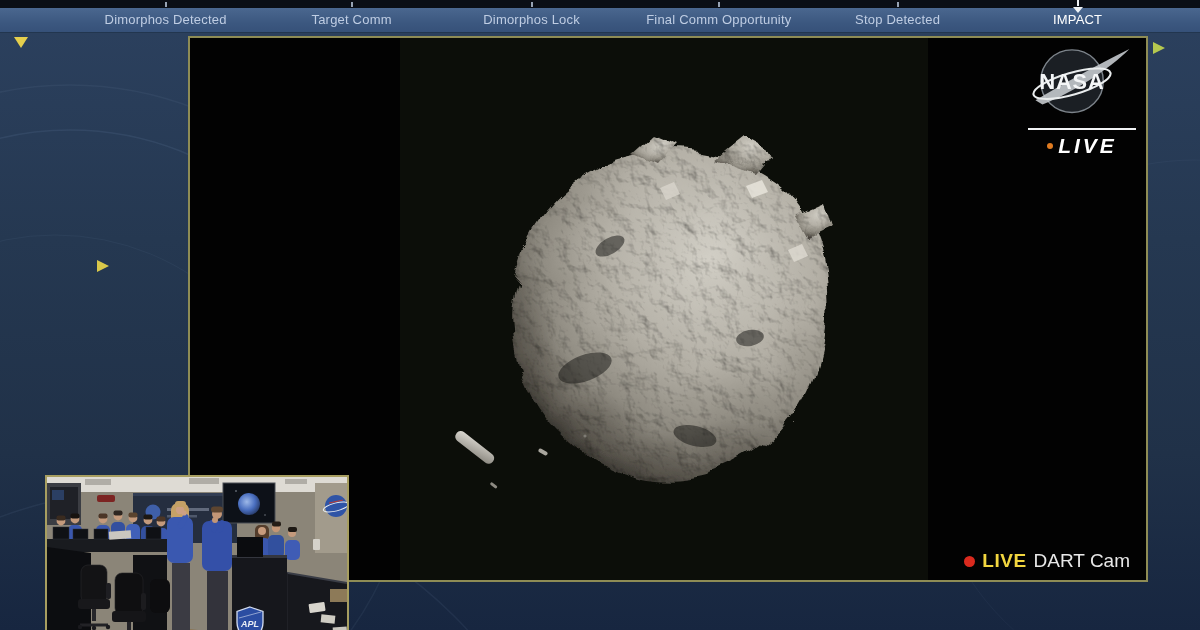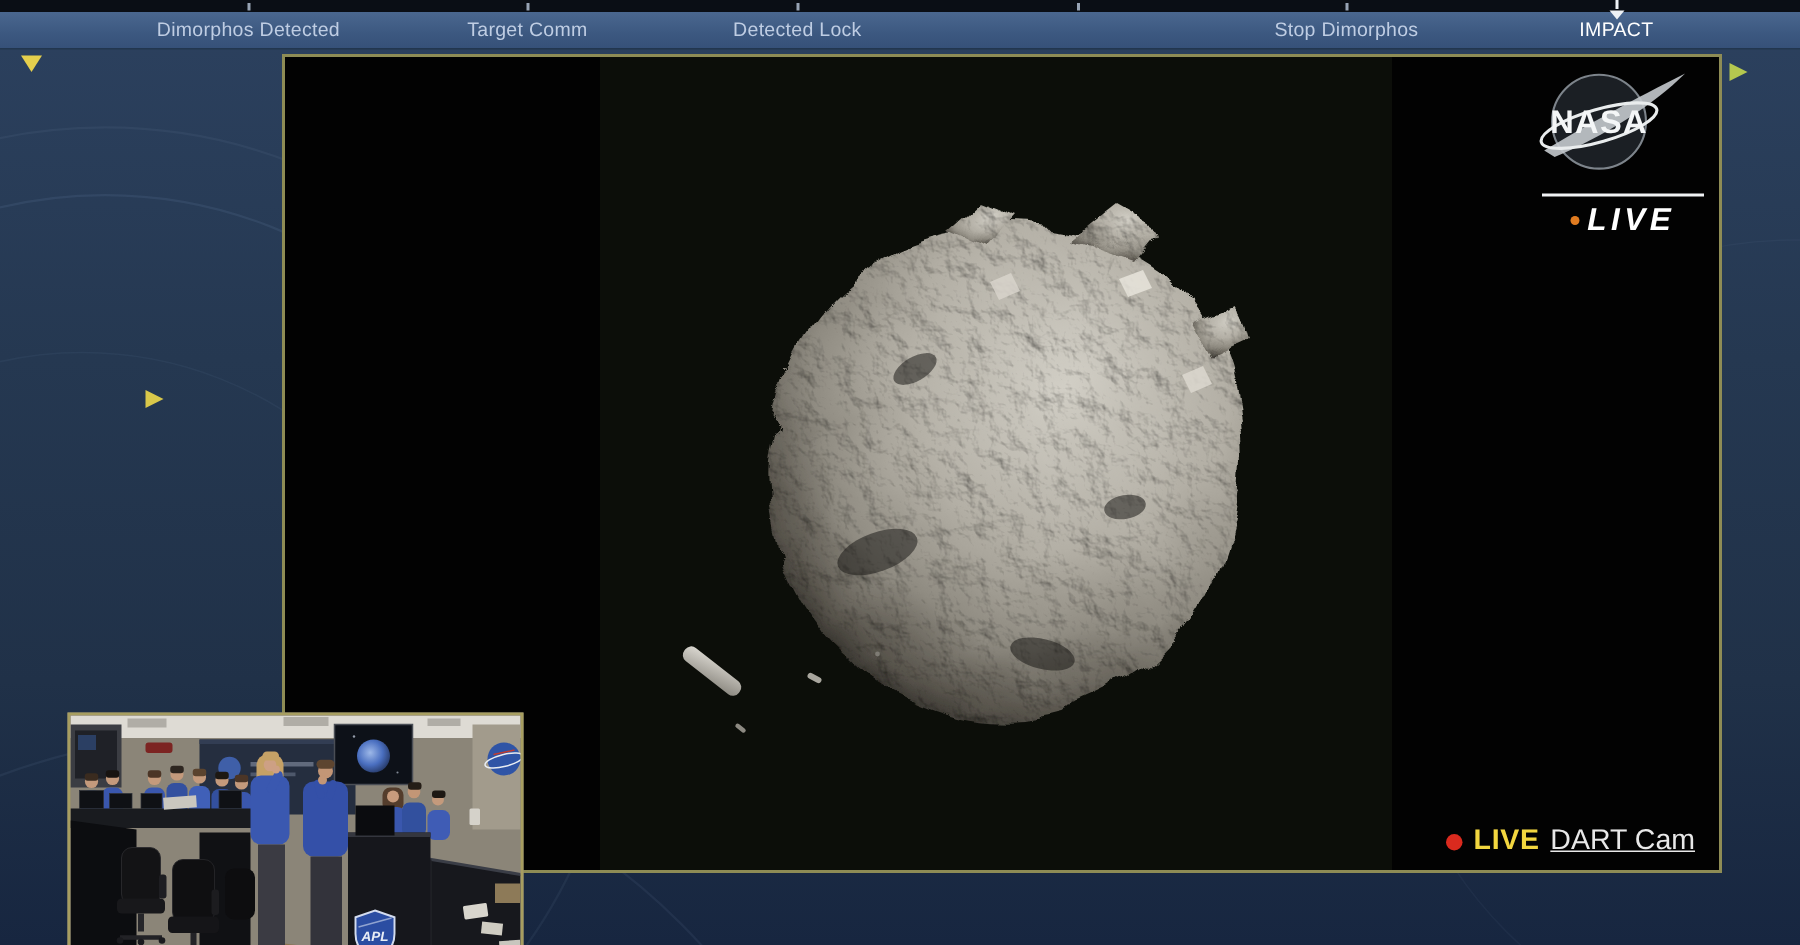--- a/index.html
+++ b/index.html
@@ -28,30 +28,30 @@
     border-top:6px solid transparent;border-bottom:6px solid transparent;border-left:12px solid #d9c84a;z-index:3;}
   .tri-right-2{position:absolute;left:1153px;top:42px;width:0;height:0;
     border-top:6px solid transparent;border-bottom:6px solid transparent;border-left:12px solid #b5c84f;z-index:3;}
   .teal-dot{position:absolute;left:302px;top:620px;width:5px;height:4px;background:#2f9e8a;border-radius:2px;z-index:4;}
   
   .video-feed{position:absolute;left:188px;top:36px;width:960px;height:546px;background:#020202;
     border:2px solid #8e8c55;box-sizing:border-box;z-index:2;}
   .camera-frame{position:absolute;left:210px;top:0;width:528px;height:100%;background:#0c0e09;}
   .asteroid-svg{position:absolute;left:0;top:0;width:956px;height:542px;}
   
-  .nasa-live{position:absolute;top:6px;right:8px;width:112px;}
+  .nasa-live{position:absolute;top:6px;right:8px;width:112px;text-align:center;}
   .nasa-live .divider{height:2px;background:#f0f2f4;margin:4px 2px 4px 2px;}
   .live-row{display:flex;align-items:center;justify-content:center;gap:5px;}
   .live-dot{width:6px;height:6px;border-radius:50%;background:#e07b20;}
   .live-word{font-size:21px;font-weight:bold;font-style:italic;color:#ffffff;letter-spacing:3px;}
   
   .feed-status{position:absolute;right:16px;bottom:8px;display:flex;align-items:center;gap:7px;}
   .rec-dot{width:11px;height:11px;border-radius:50%;background:#da2a1e;}
   .feed-live{font-size:19px;font-weight:bold;color:#f2d63f;letter-spacing:.5px;}
-  .feed-cam{font-size:19px;color:#e8e8e8;text-decoration:underline;}
+  .feed-cam{font-size:19px;color:#e8e8e8;}
   
   .pip{position:absolute;left:45px;top:443px;width:300px;height:174px;border:2px solid #a79e60;
     box-sizing:content-box;background:#8b8578;z-index:5;margin-top:32px;}
   .pip svg{display:block;width:100%;height:100%;}
 </style>
 </head>
 <body>
 
 <div class="stage">
 
@@ -71,22 +71,23 @@
     <div class="tick" style="left:74.8%"></div>
     <div class="position-marker" style="left:89.8%">
       <div class="stem"></div>
       <div class="caret"></div>
     </div>
   </div>
 
   <div class="milestone-bar">
     <div class="milestone" style="left:13.8%">Dimorphos Detected</div>
     <div class="milestone" style="left:29.3%">Target Comm</div>
-    <div class="milestone" style="left:44.3%">Detected Lock</div>
-    <div class="milestone" style="left:74.8%">Stop Dimorphos</div>
+    <div class="milestone" style="left:44.3%">Dimorphos Lock</div>
+    <div class="milestone" style="left:59.9%">Final Comm Opportunity</div>
+    <div class="milestone" style="left:74.8%">Stop Detected</div>
     <div class="milestone active" style="left:89.8%">IMPACT</div>
   </div>
 
   <div class="tri-down"></div>
   <div class="tri-right-1"></div>
   <div class="tri-right-2"></div>
   <div class="teal-dot"></div>
 
   <div class="video-feed">
     <div class="camera-frame"></div>

